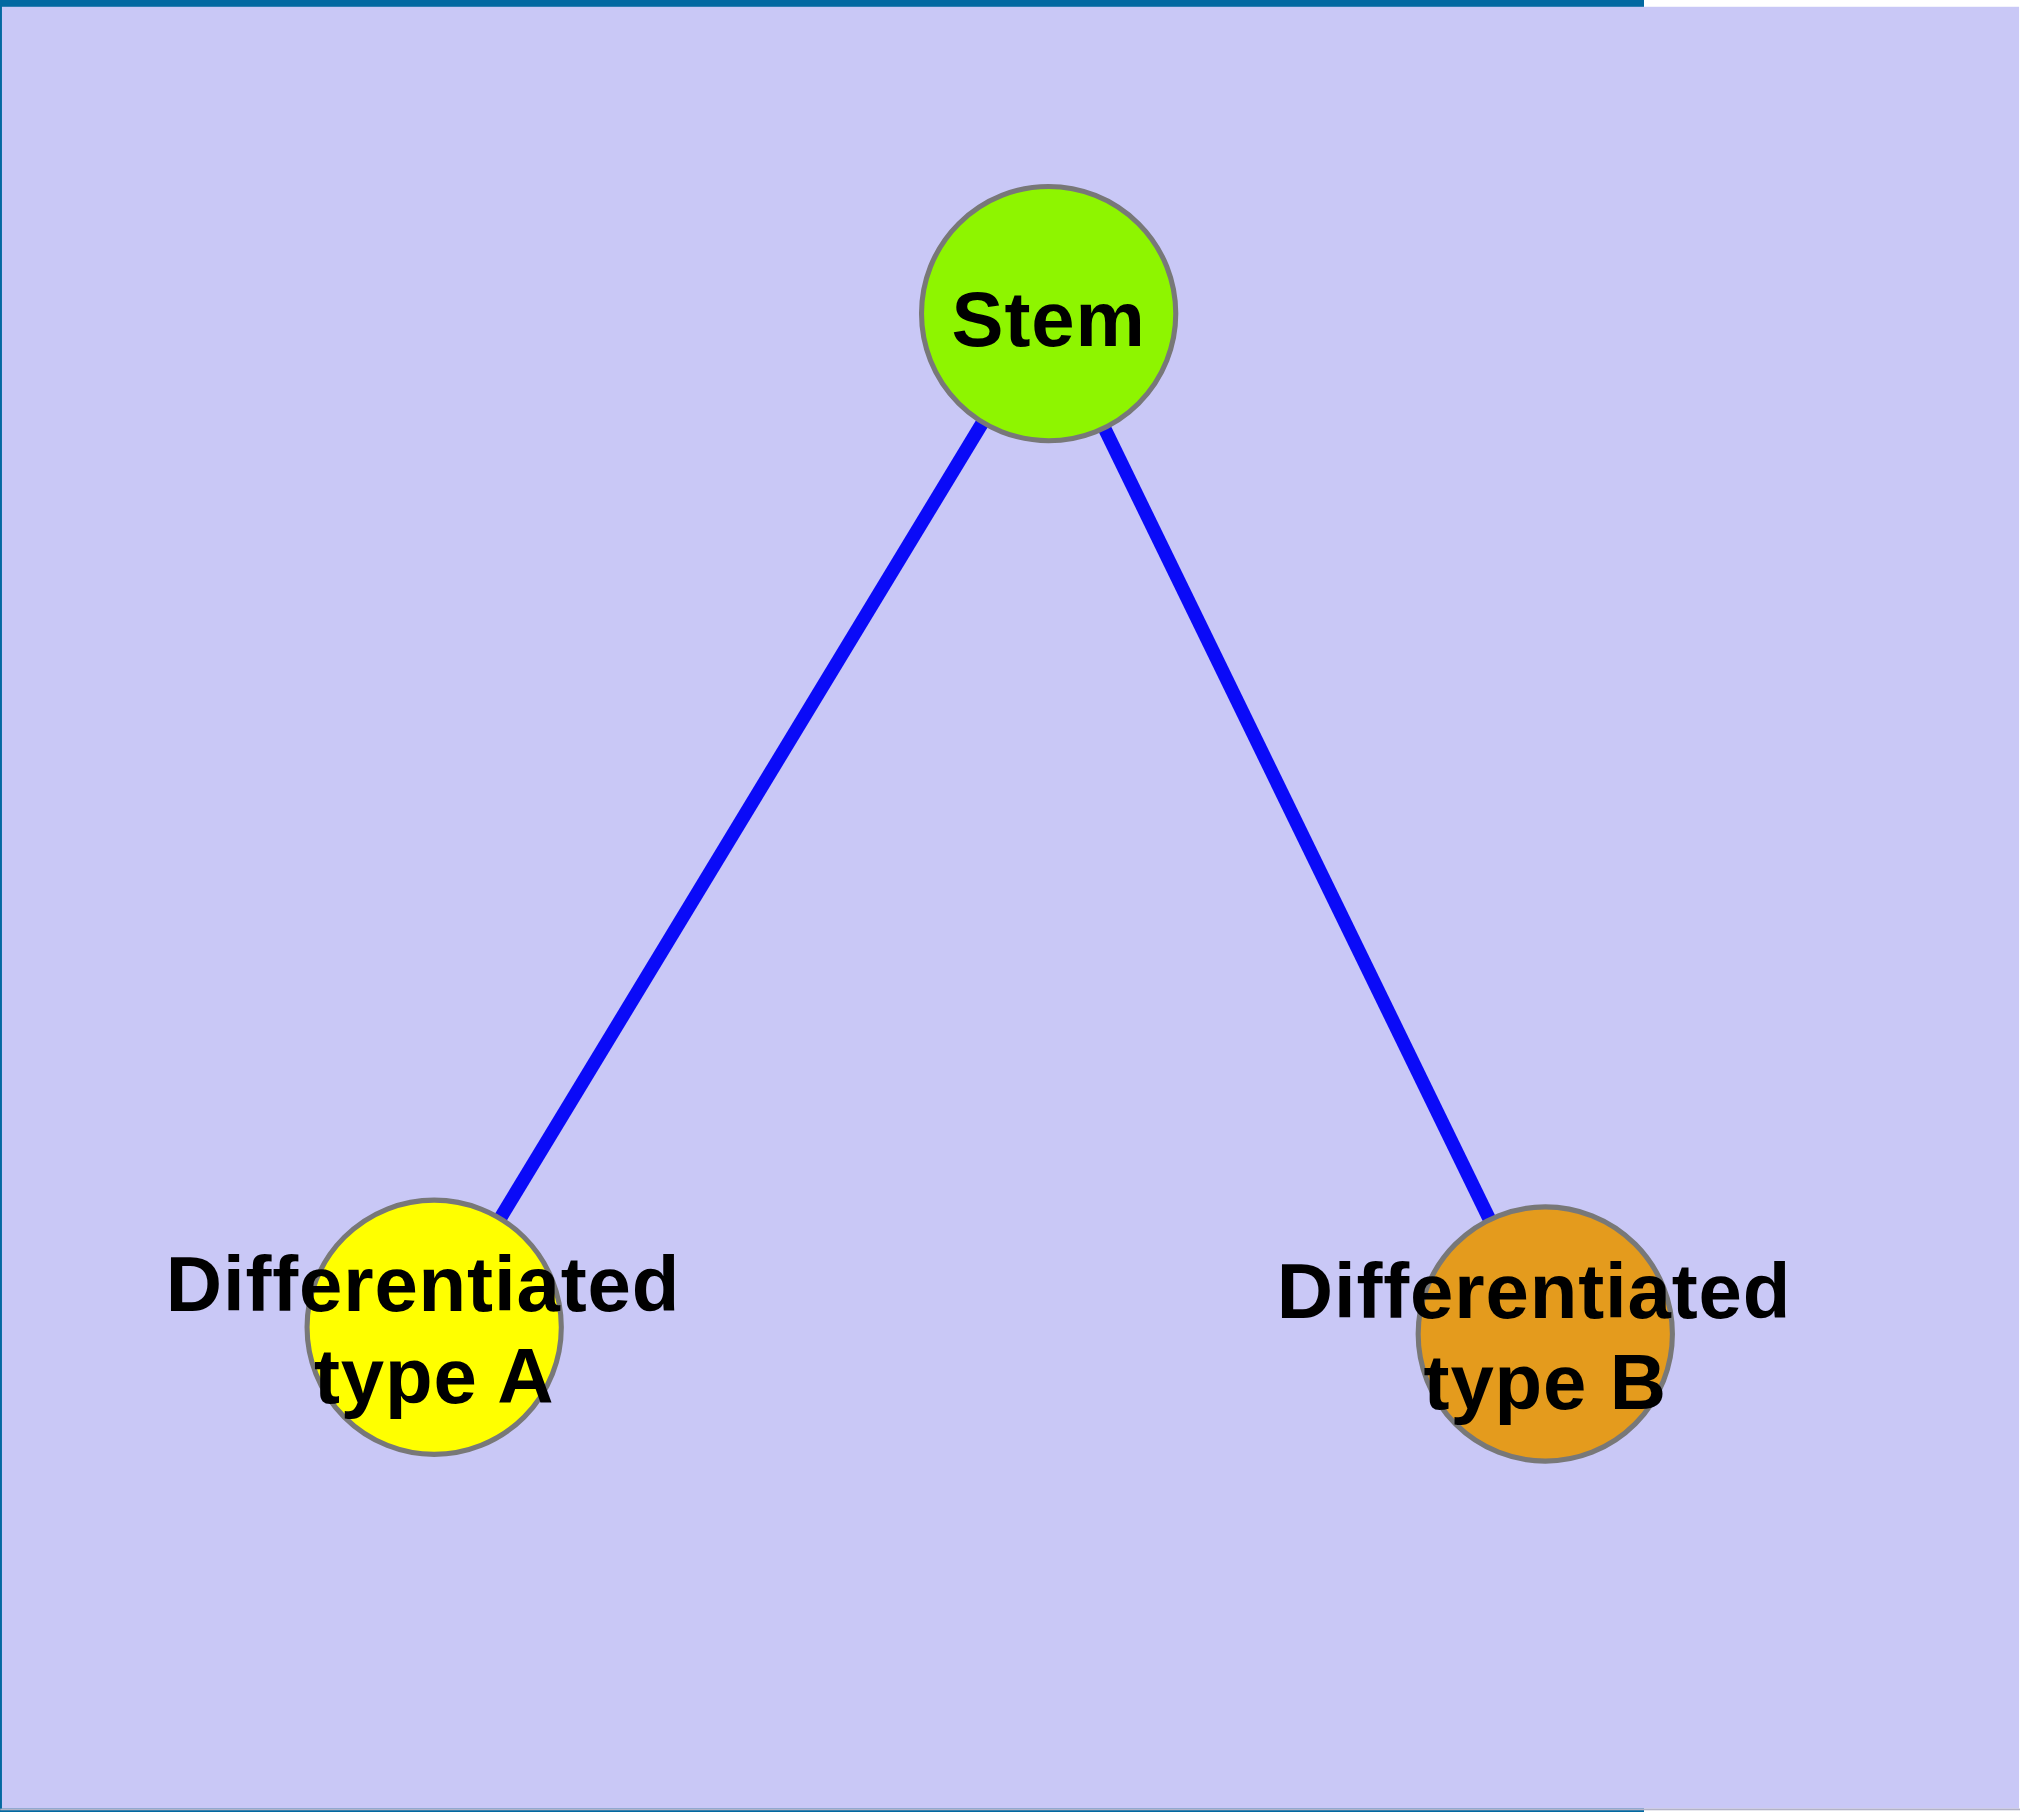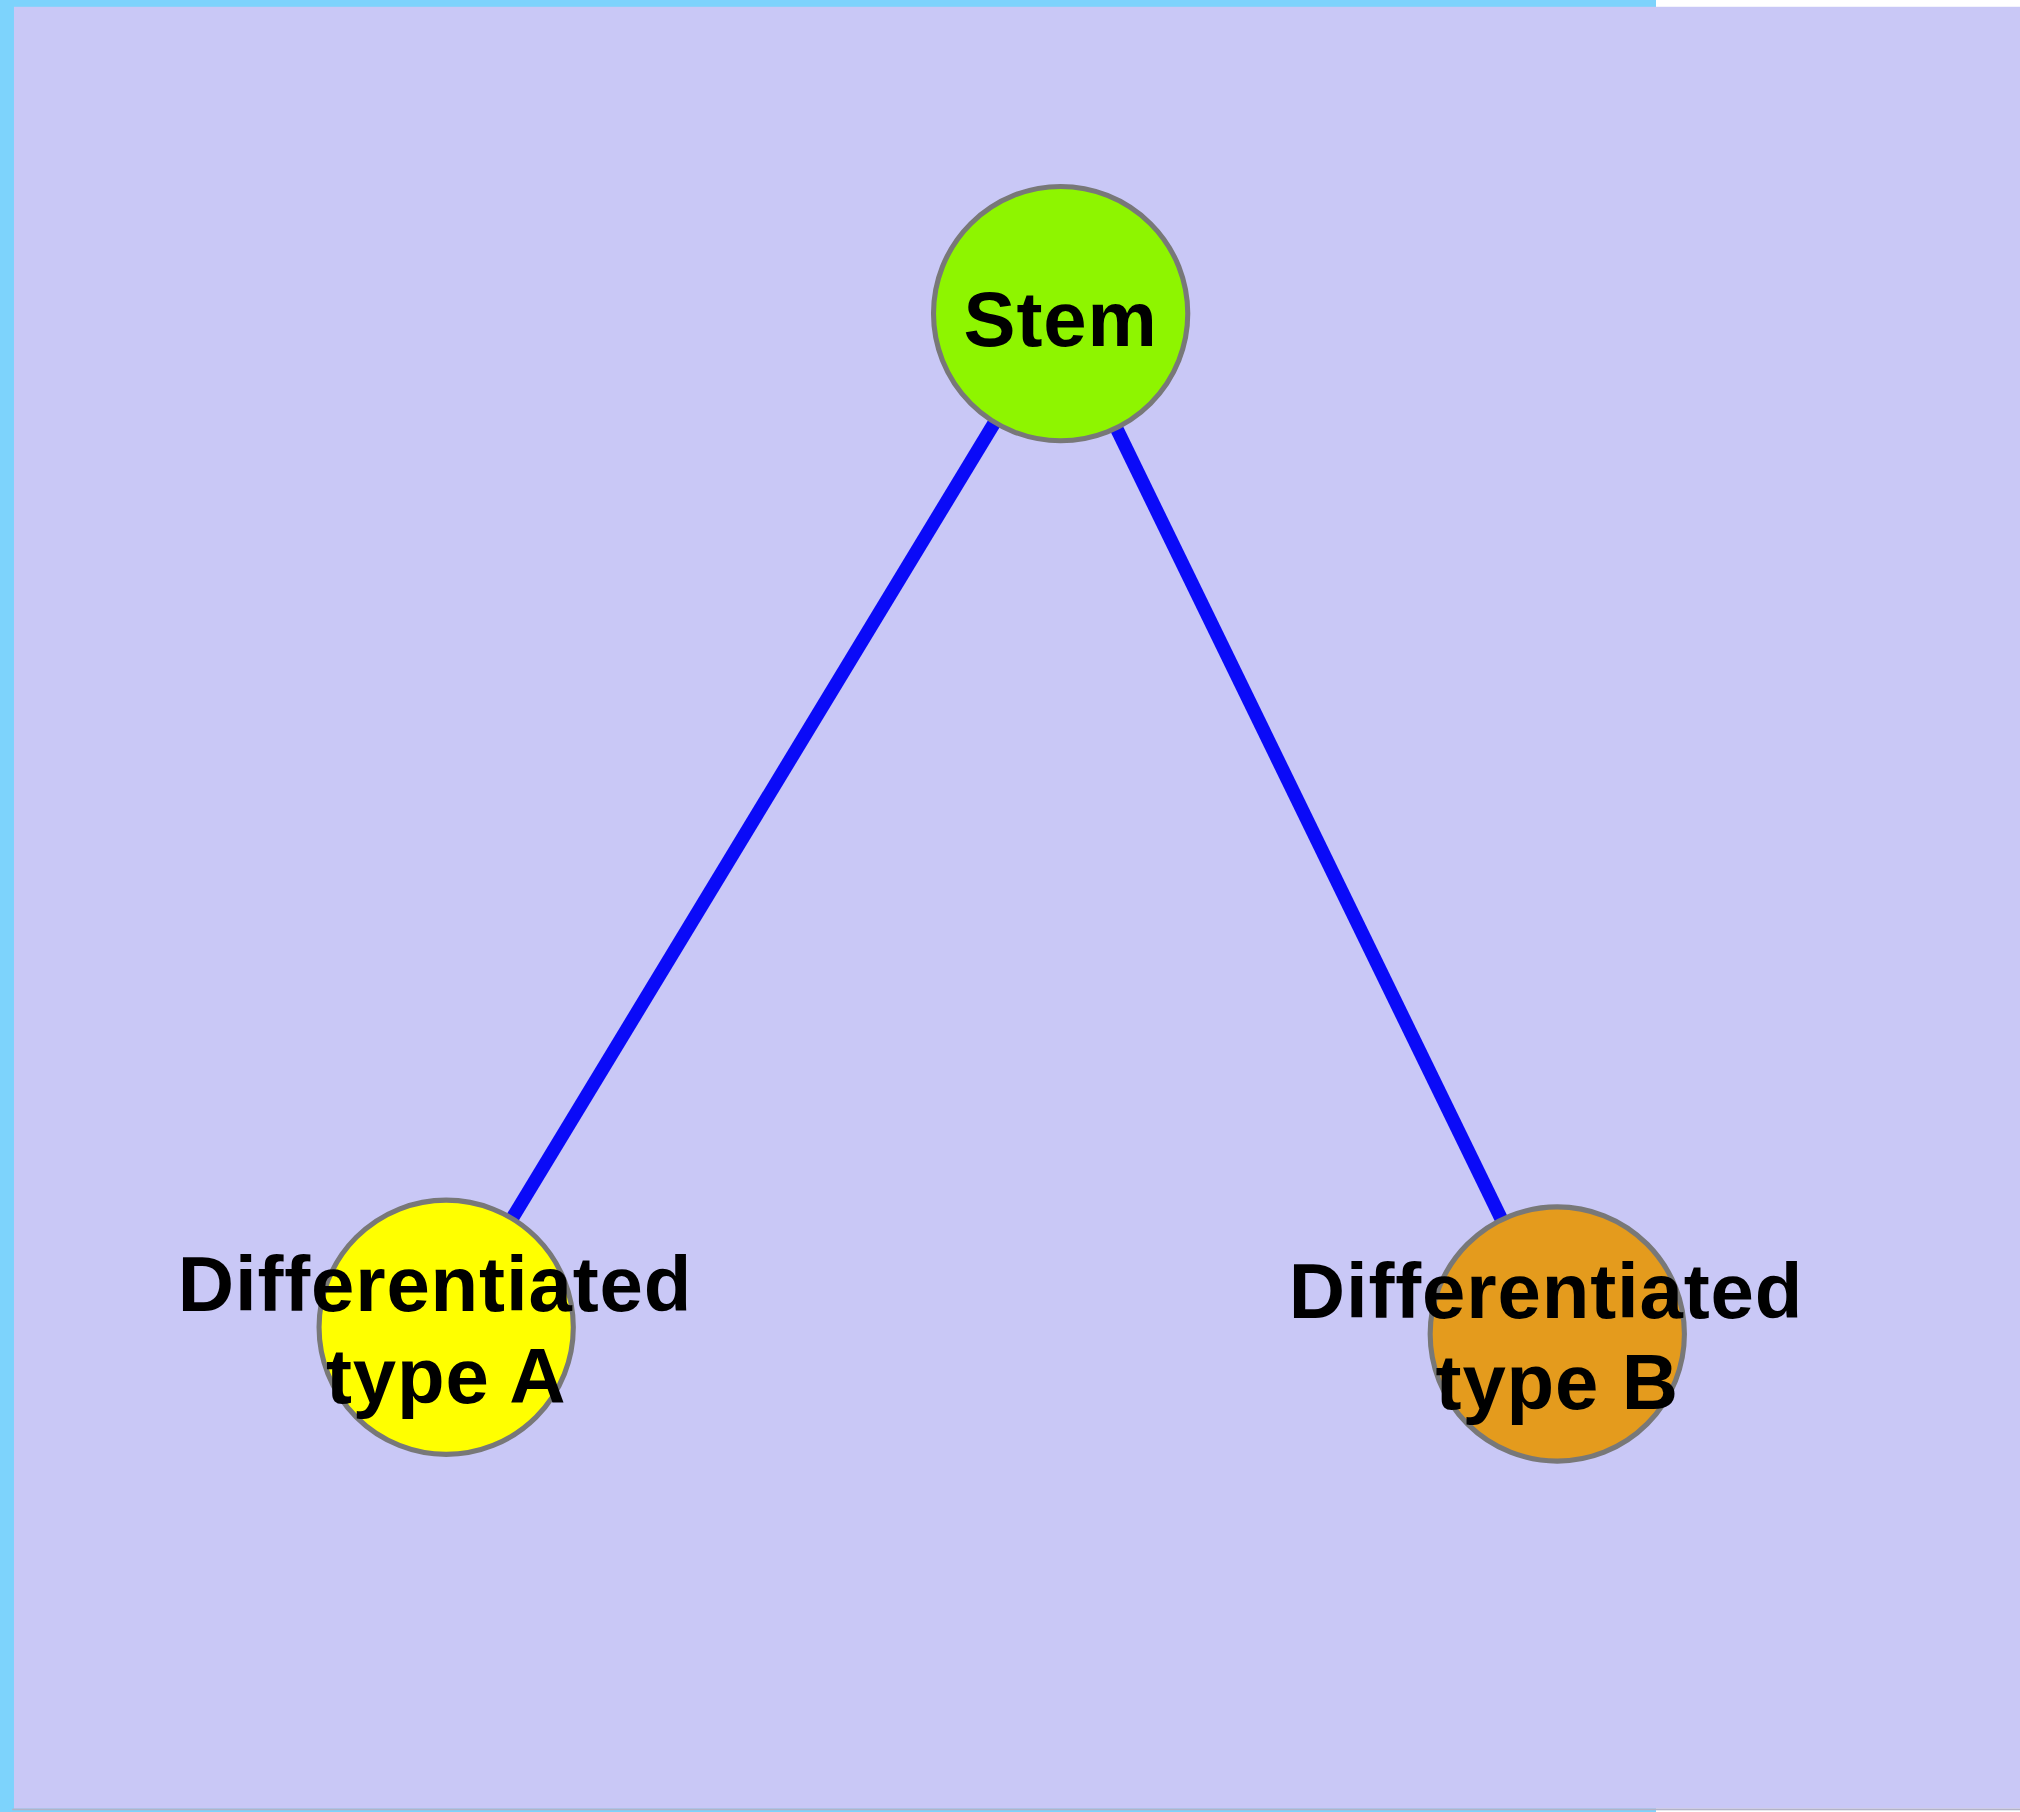--- a/index.html
+++ b/index.html
@@ -4,22 +4,21 @@
 <style>
   html, body {
     margin: 0;
     padding: 0;
     background: #ffffff;
   }
   .stage {
     width: 1644px;
     height: 1812px;
     position: relative;
-    background: #7dd3fc;
-    padding-left: 12px;
+    background: #0369a1;
   }
   svg { display: block; }
   .node-label {
     font-family: "Liberation Sans", sans-serif;
     font-weight: bold;
     font-size: 92px;
     letter-spacing: 1px;
     fill: #000000;
   }
   .edge-line {

